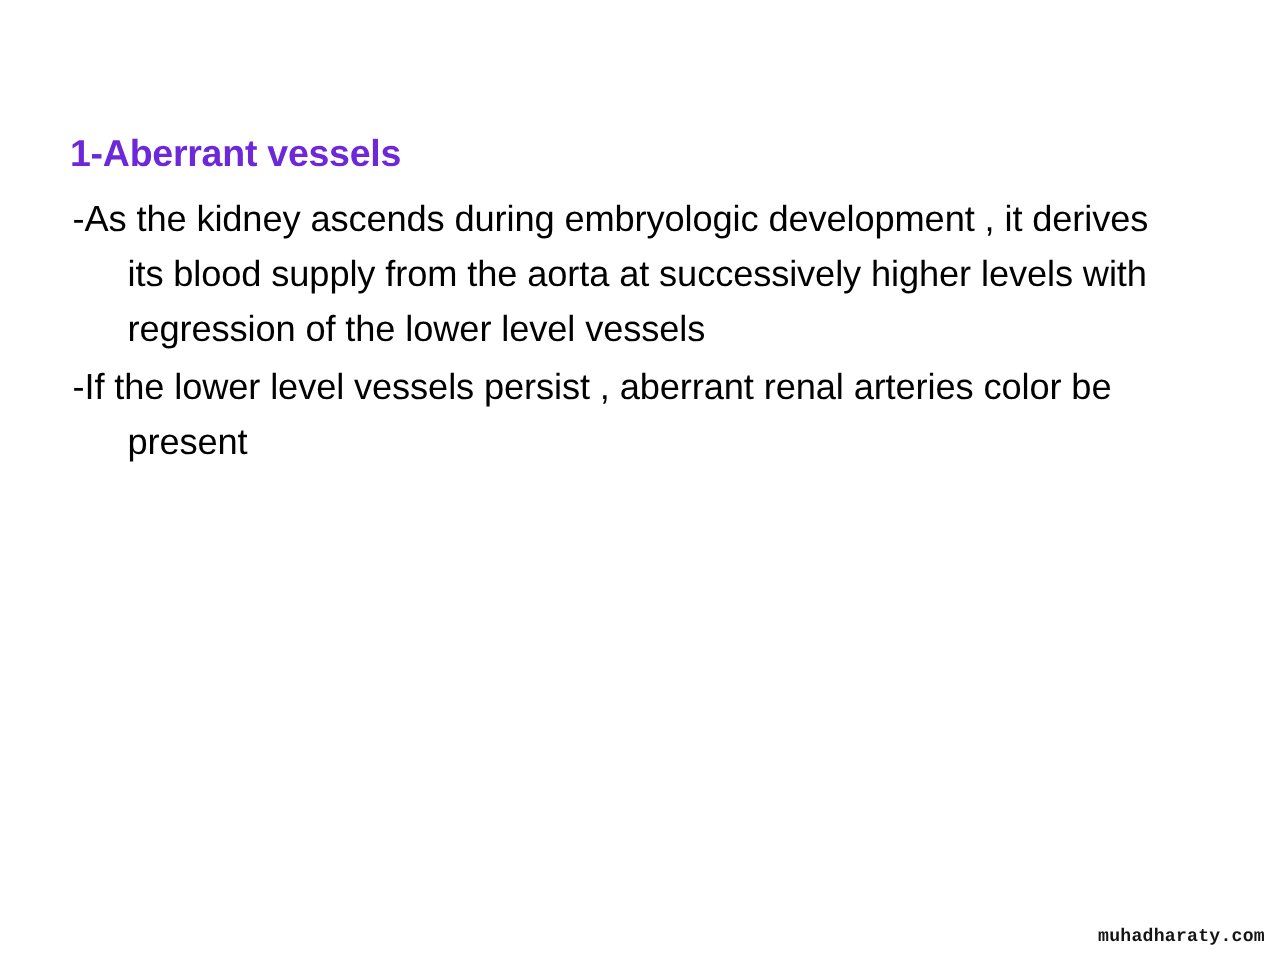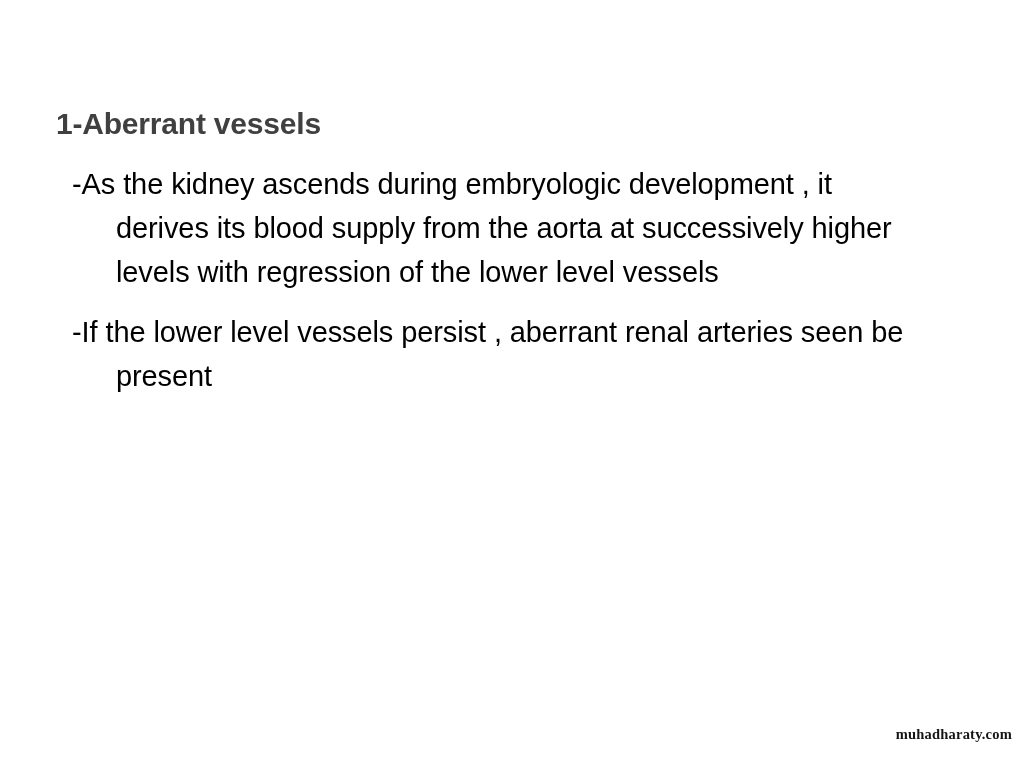--- a/index.html
+++ b/index.html
@@ -28,63 +28,63 @@
     top: 102px;
     width: 880px;
   }
 
   .slide-title {
     font-size: 30px;
     font-weight: bold;
     line-height: 44px;
     letter-spacing: -0.2px;
     margin: 0 0 8px 0;
-    color: #404040;
+    color: #6d28d9;
   }
 
   .bullet-list {
     list-style: none;
     margin: 0;
     padding: 0;
   }
 
   .bullet-item {
     font-size: 29px;
     font-weight: normal;
     line-height: 44px;
     color: #000000;
     padding-left: 44px;
     text-indent: -44px;
-    margin: 16px;
+    margin: 2px;
     letter-spacing: -0.1px;
     max-width: 870px;
   }
 
   .watermark {
     position: absolute;
     right: 12px;
-    bottom: 25px;
+    bottom: 10px;
     font-size: 14.5px;
     font-weight: bold;
     letter-spacing: 0.2px;
     color: #151515;
-    font-family: Liberation Serif, serif;
+    font-family: Liberation Mono, monospace;
   }
 </style>
 </head>
 <body>
 
 <div class="slide">
 
   <div class="content-block">
 
     <h1 class="slide-title">1-Aberrant vessels</h1>
 
     <ul class="bullet-list">
       <li class="bullet-item">-As the kidney ascends during embryologic development , it derives its blood supply from the aorta at successively higher levels with regression of the lower level vessels</li>
-      <li class="bullet-item">-If the lower level vessels persist , aberrant renal arteries seen be present</li>
+      <li class="bullet-item">-If the lower level vessels persist , aberrant renal arteries color be present</li>
     </ul>
 
   </div>
 
   <div class="watermark">muhadharaty.com</div>
 
 </div>
 
 </body></html>

